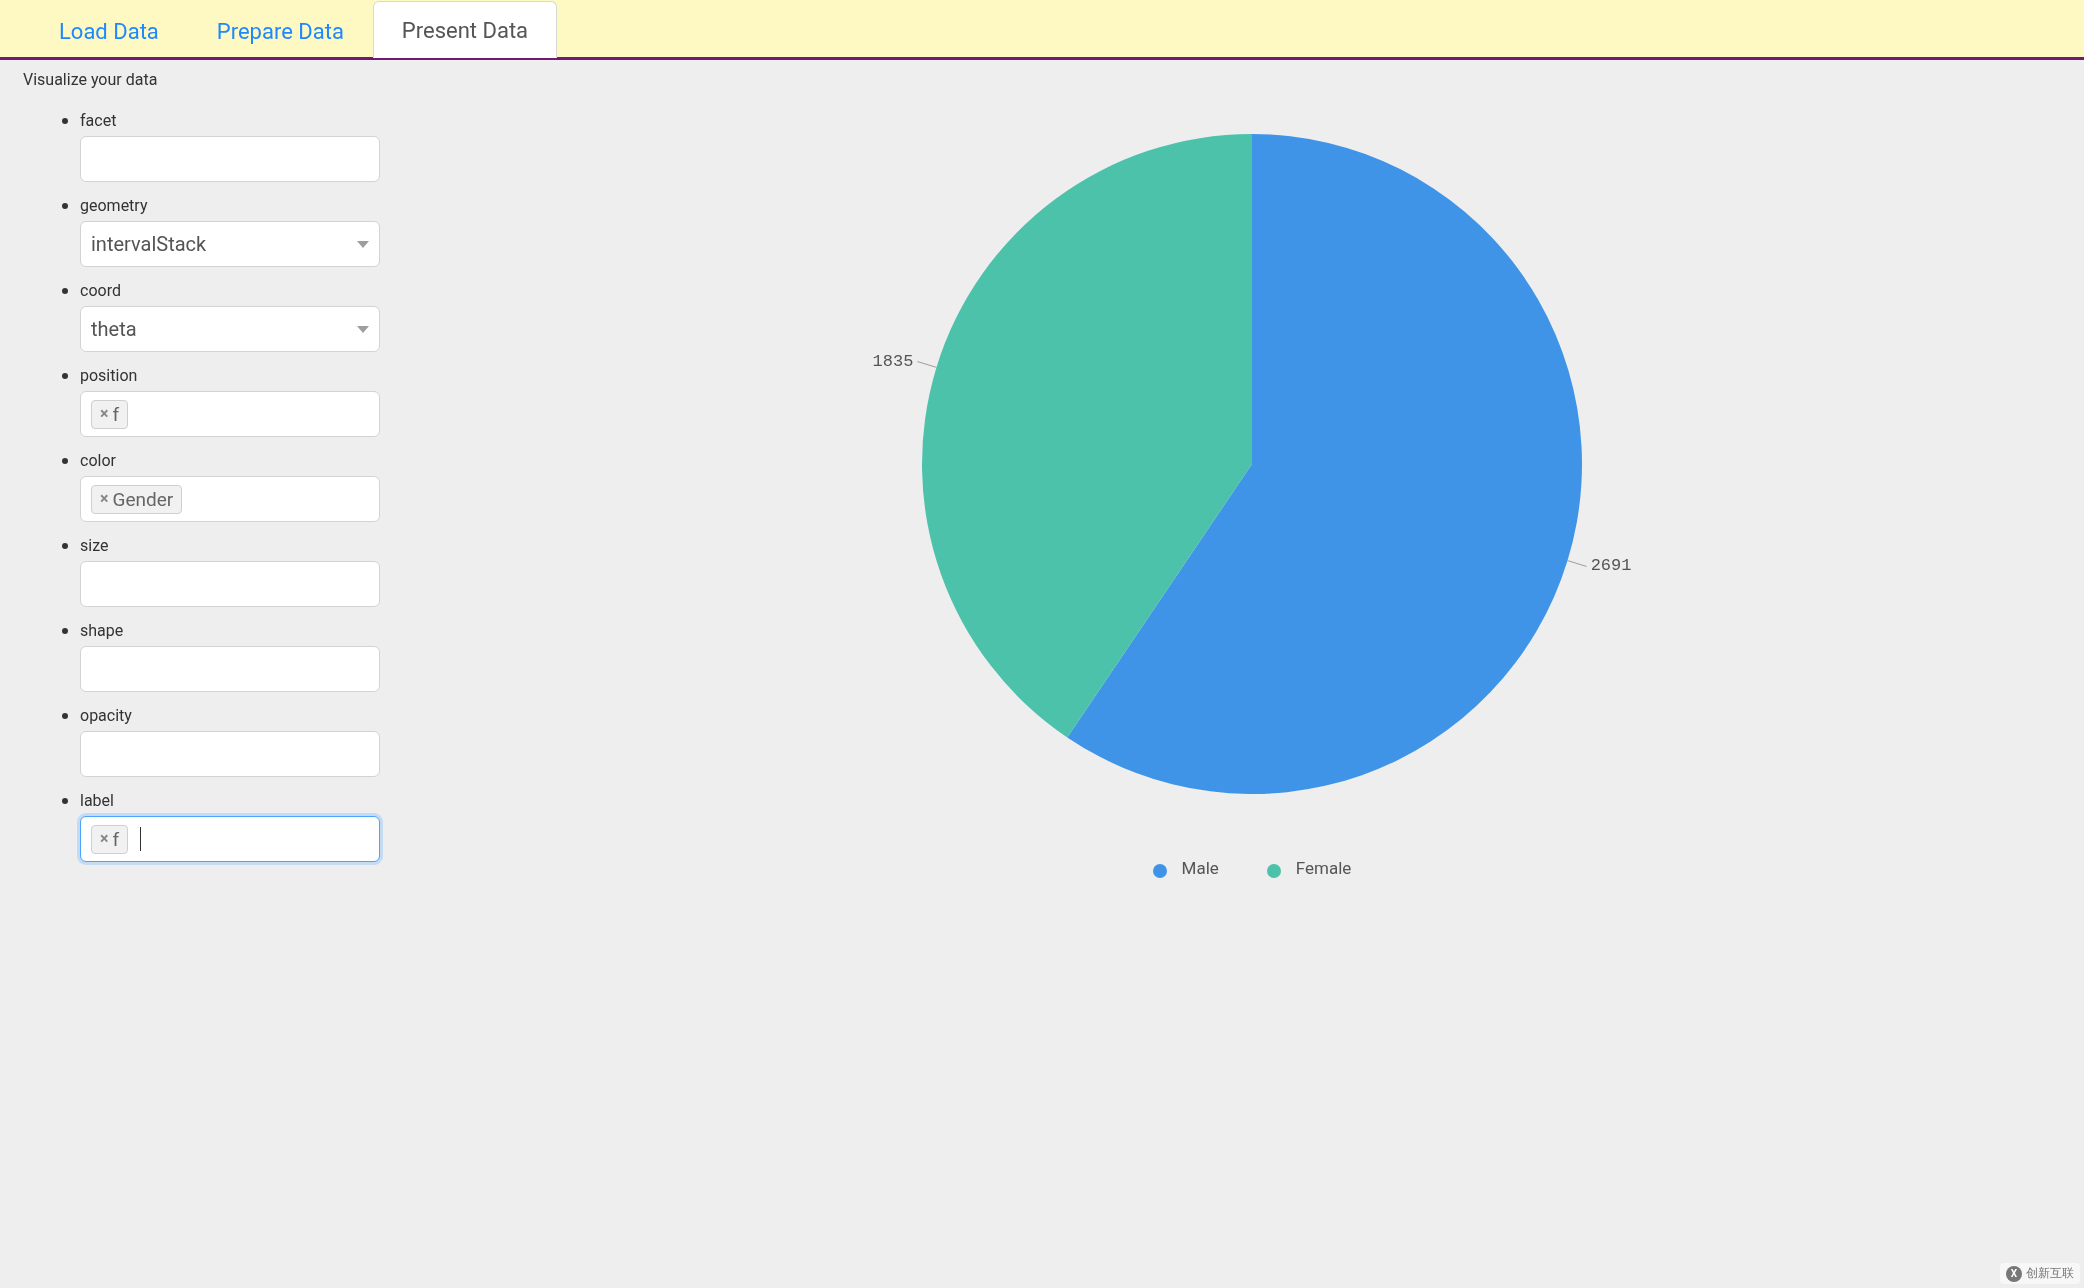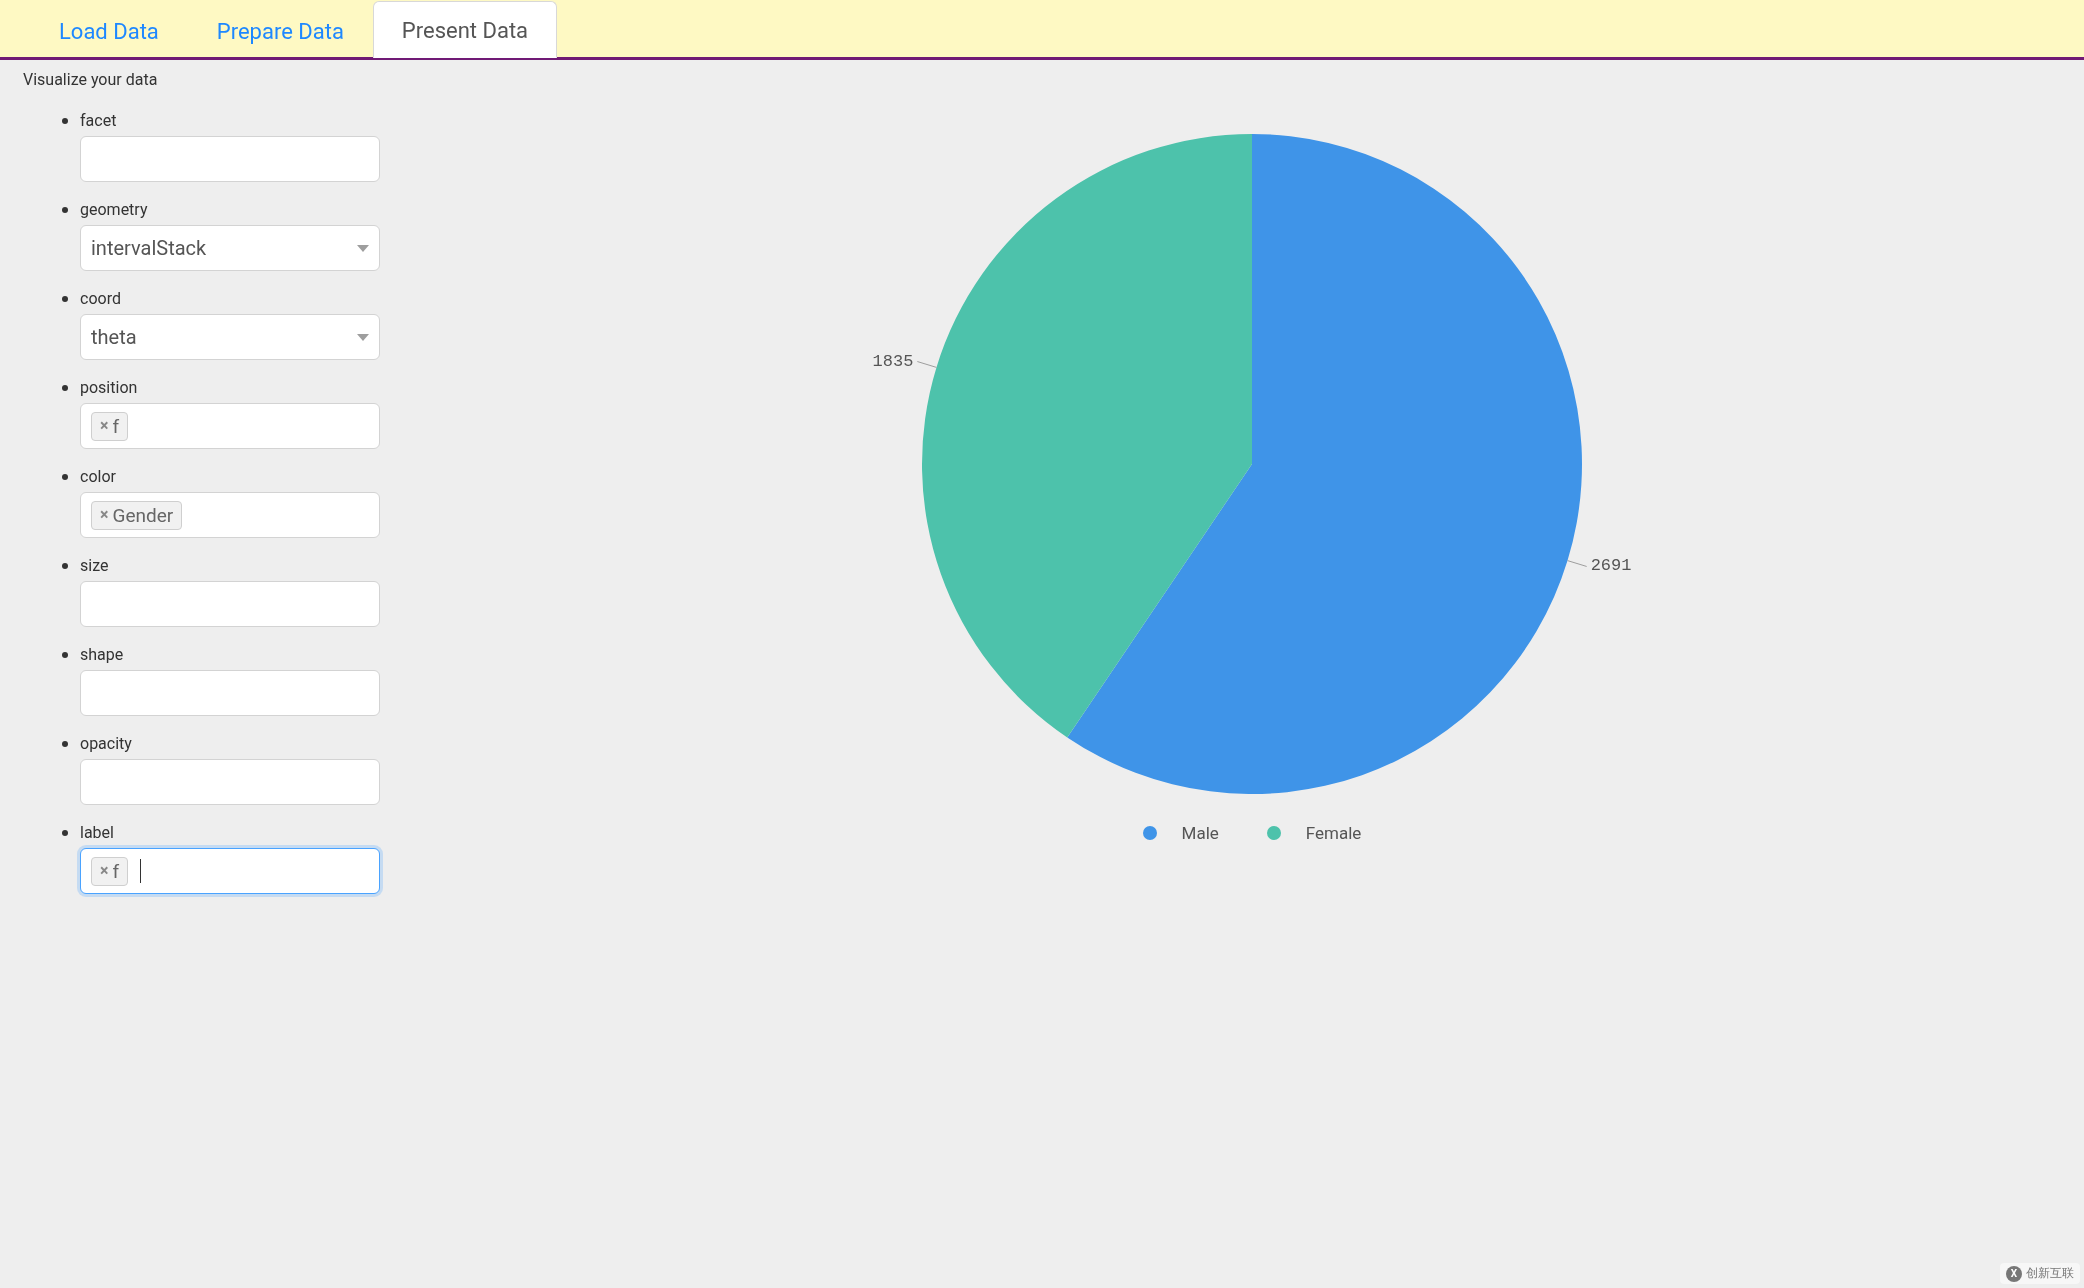--- a/index.html
+++ b/index.html
@@ -48,21 +48,21 @@
     width: 100%;
     align-items: flex-start;
   }
 
   
   .form-col {
     width: 420px;
     padding: 20px 0 0 40px;
   }
   ul.form-list { list-style: disc; padding-left: 40px; }
-  ul.form-list > li { margin-bottom: 16px; }
+  ul.form-list > li { margin-bottom: 4px; }
   .field-label {
     font-size: 16px;
     color: #333;
     margin-bottom: 6px;
     margin-left: 0;
   }
   .control {
     width: 300px;
     min-height: 46px;
     background: #ffffff;
@@ -133,21 +133,21 @@
     font-size: 17px;
     color: #555;
     font-family: Liberation Mono, monospace;
   }
   .legend {
     display: flex;
     gap: 48px;
     margin-top: 14px;
     align-items: center;
   }
-  .legend-item { display: flex; align-items: center; gap: 25px; font-size: 17px; color: #555; cursor: pointer; }
+  .legend-item { display: flex; align-items: flex-end; gap: 15px; font-size: 17px; color: #555; cursor: pointer; margin-top: 35px; }
   .swatch { width: 14px; height: 14px; border-radius: 50%; display: inline-block; }
 
   
   .watermark {
     position: fixed;
     right: 4px;
     bottom: 4px;
     font-size: 12px;
     color: #777;
     background: rgba(255,255,255,.5);

